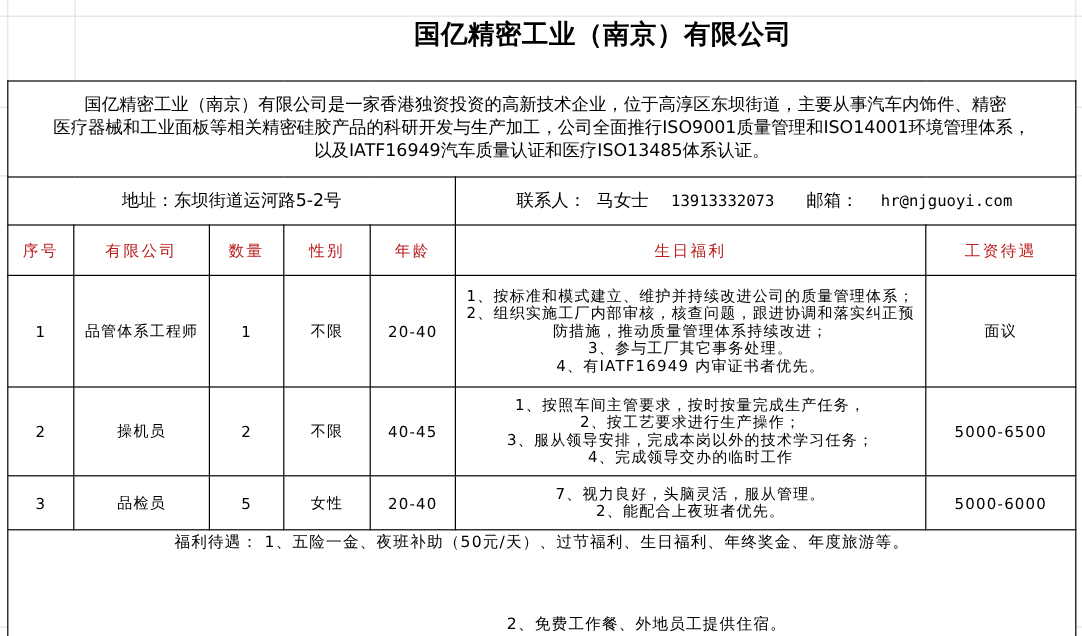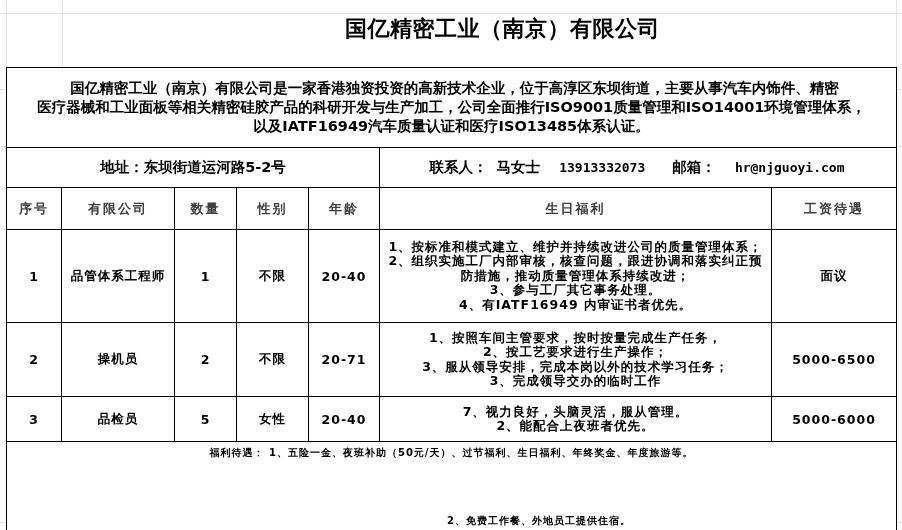--- a/index.html
+++ b/index.html
@@ -21,39 +21,39 @@
     font-family: "DejaVu Serif", "Liberation Serif", serif;
     font-size: 22px; font-weight: bold; letter-spacing: 0.5px;
   }
 
   table.sheet {
     position: absolute; left: 6px; top: 67px;
     width: 890px; border-collapse: collapse; table-layout: fixed;
     background: #fff;
   }
   table.sheet td {
-    border: 1.5px solid #000; padding: 0; vertical-align: middle; text-align: center; font-weight: bold;
+    border: 1.5px solid #000; padding: 0; vertical-align: middle; text-align: center;
   }
   .intro-cell { height: 79px; font-size: 14.5px; line-height: 19px; }
   .intro-cell .line { display: block; white-space: nowrap; }
   .contact-row td { height: 39px; font-size: 14.5px; }
   .addr { text-align: center; }
   .contact { text-align: center; padding-left: 12px !important; white-space: nowrap; }
   .contact span { margin-right: 14px; }
-  .hdr td { height: 41px; font-size: 13px; color: #404040; letter-spacing: 2px; }
+  .hdr td { height: 41px; font-size: 13px; color: #b91c1c; letter-spacing: 2px; }
   .row1 td { height: 92px; }
   .row2 td { height: 73px; }
   .row3 td { height: 44px; }
   .data td { font-size: 12.5px; letter-spacing: 1px; }
   .req {
     text-align: right; padding-left: 4px !important; padding-right: 4px !important;
     font-size: 12px; line-height: 14.5px; letter-spacing: 1.2px;
   }
   .req .ln { display: block; }
-  .footer-cell { height: 79px; font-size: 10px; letter-spacing: 1px; line-height: 21px; }
+  .footer-cell { height: 79px; font-size: 13px; letter-spacing: 1px; line-height: 21px; }
   .footer-cell .ln { display: block; white-space: nowrap; }
   .footer-cell .ln2 { padding-left: 175px; margin-top: 47px; }
 </style>
 </head>
 <body>
 
 <div class="grid-bg">
   <div class="vl" style="left:6px"></div>
   <div class="vl" style="left:62px"></div>
   <div class="vl" style="left:896px"></div>
@@ -120,26 +120,26 @@
       <span class="ln">4、有IATF16949 内审证书者优先。</span>
     </td>
     <td>面议</td>
   </tr>
 
   <tr class="data row2">
     <td>2</td>
     <td>操机员</td>
     <td>2</td>
     <td>不限</td>
-    <td>20-71</td>
+    <td>40-45</td>
     <td class="req">
       <span class="ln">1、按照车间主管要求，按时按量完成生产任务，</span>
       <span class="ln">2、按工艺要求进行生产操作；</span>
       <span class="ln">3、服从领导安排，完成本岗以外的技术学习任务；</span>
-      <span class="ln">3、完成领导交办的临时工作</span>
+      <span class="ln">4、完成领导交办的临时工作</span>
     </td>
     <td>5000-6500</td>
   </tr>
 
   <tr class="data row3">
     <td>3</td>
     <td>品检员</td>
     <td>5</td>
     <td>女性</td>
     <td>20-40</td>

